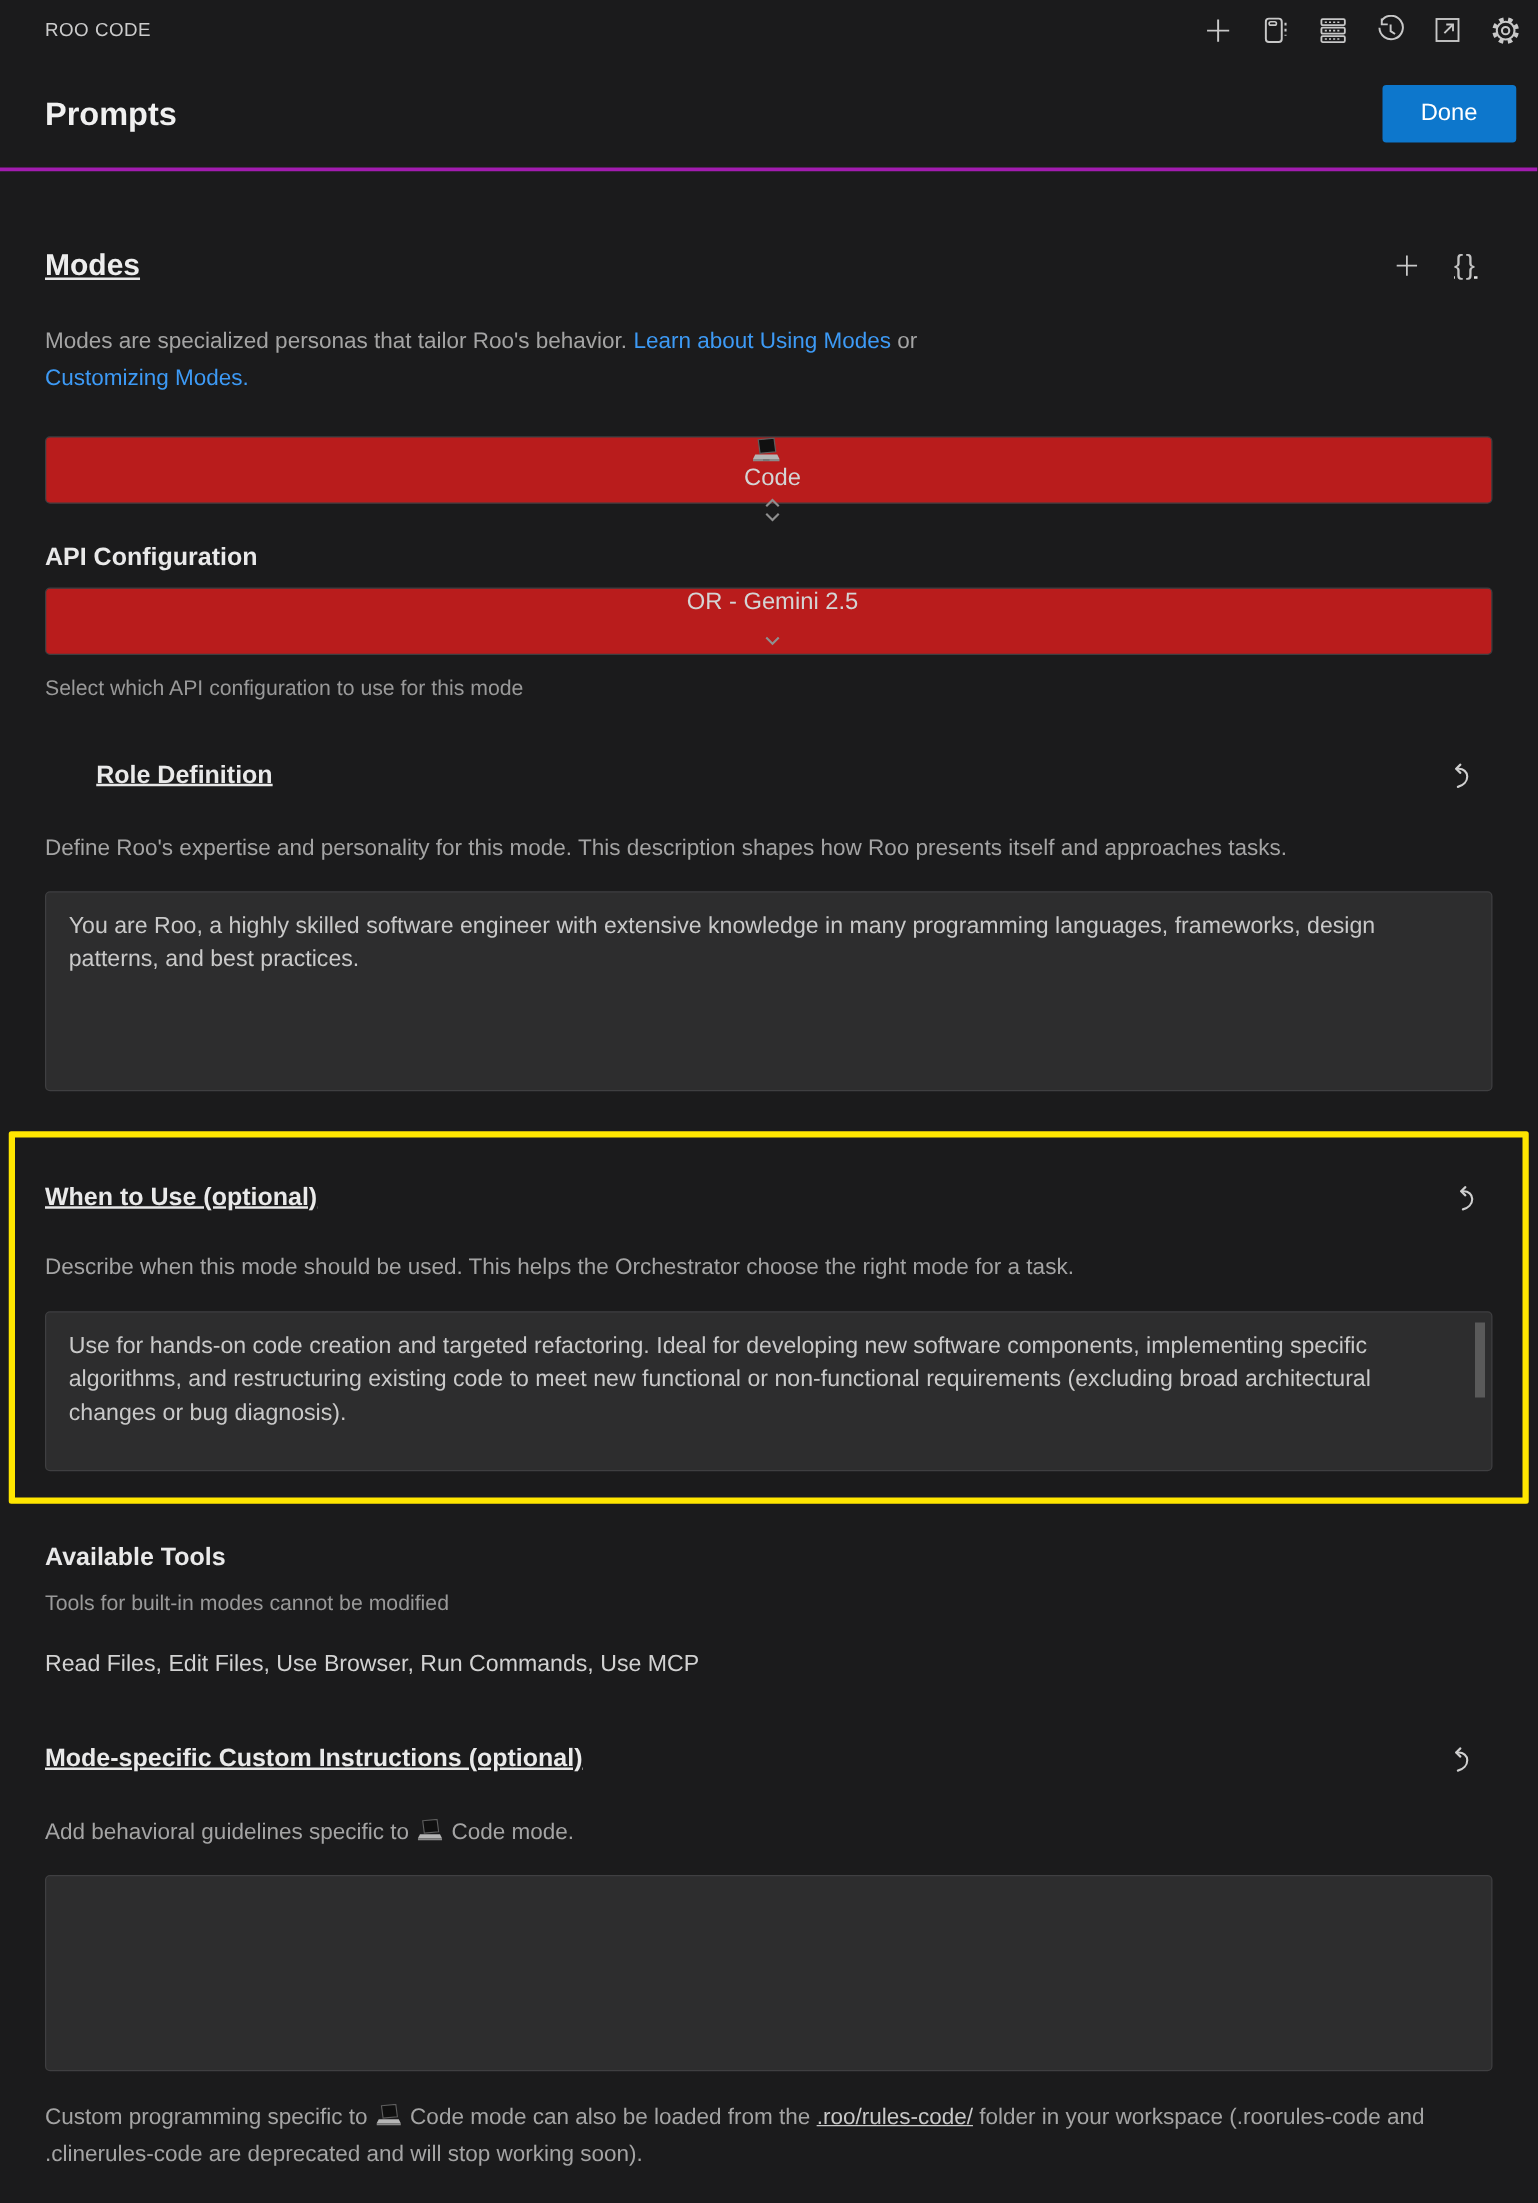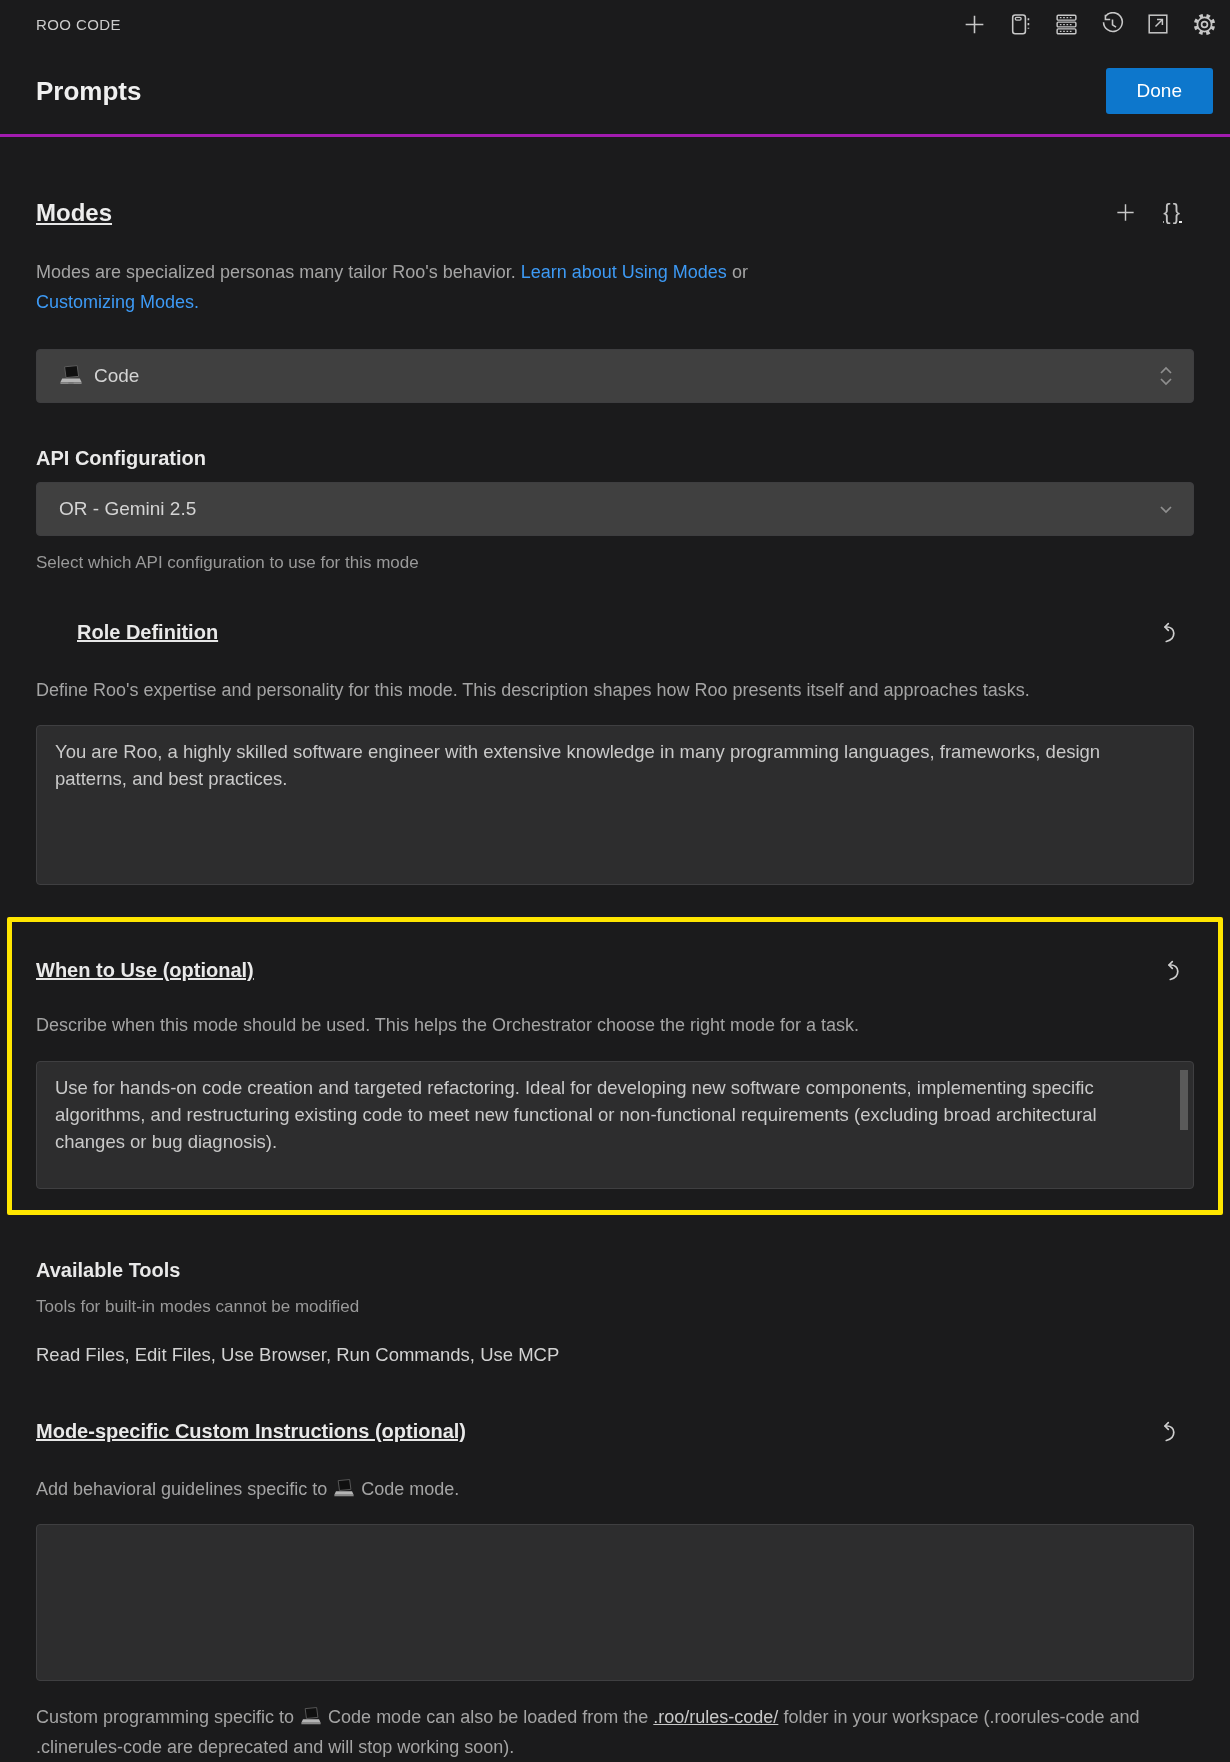--- a/index.html
+++ b/index.html
@@ -50,29 +50,30 @@
   .head-icons { display: flex; align-items: center; gap: 26px; margin-right: 12px; }
   .braces-glyph { font-size: 22px; color: #c3c3c3; letter-spacing: 2px; font-weight: 400; }
 
   .desc { margin-top: 30px; font-size: 18px; line-height: 30px; color: #a4a4a4; }
   .desc a { color: #3d9af5; text-decoration: none; cursor: pointer; text-align: right; }
   .helper { margin-top: 17px; font-size: 17px; line-height: 20px; color: #999999; }
 
   .select {
     margin-top: 32px;
     height: 54px; width: 100%;
-    background: #404040; border: 1px solid #3e3e40; border-radius: 4px;
+    background: #b91c1c; border: 1px solid #3e3e40; border-radius: 4px;
     display: flex; align-items: center;
     padding: 0 16px 0 22px;
     font-size: 19px; color: #d4d4d4;
     cursor: pointer;
+    flex-direction: column;
   }
   .select .grow { flex: 1; }
   .select-value { margin-left: 0; }
-  .field-label { margin-top: 44px; font-size: 20px; font-weight: 700; color: #e9e9e9; }
+  .field-label { margin-top: 32px; font-size: 20px; font-weight: 700; color: #e9e9e9; }
   .select.api { margin-top: 12px; }
   .laptop-wrap { margin-right: 11px; display: inline-flex; }
 
   .ta {
     display: block; width: 100%;
     background: #2d2d2e; border: 1px solid #3f3f41; border-radius: 4px;
     color: #c9c9c9; font-family: inherit; font-size: 18.5px; line-height: 27px;
     padding: 12px 18px; resize: none; overflow: hidden; outline: none;
   }
   .ta.role { margin-top: 20px; height: 160px; }
@@ -183,21 +184,21 @@
             </svg>
         </span>
       </button>
       <button class="icon-btn">
         <span class="braces-glyph">{}</span>
       </button>
     </div>
   </div>
 
   <p class="desc">
-    <span>Modes are specialized personas many tailor Roo's behavior.</span>
+    <span>Modes are specialized personas that tailor Roo's behavior.</span>
     <a>Learn about Using Modes</a>
     <span>or</span><br>
     <a>Customizing Modes.</a>
   </p>
 
   <div class="select">
     <span class="laptop-wrap">
       <svg width="24" height="22" viewBox="0 0 24 22">
         <path d="M5.6 1.8 L18.2 0.6 L19.6 11.4 L7 12.6 Z" fill="#101010" stroke="#5d5d5d" stroke-width="1"></path>
         <path d="M3.2 13.6 H20.8 L22.6 17.2 H1.4 Z" fill="#b5b5b5"></path>

